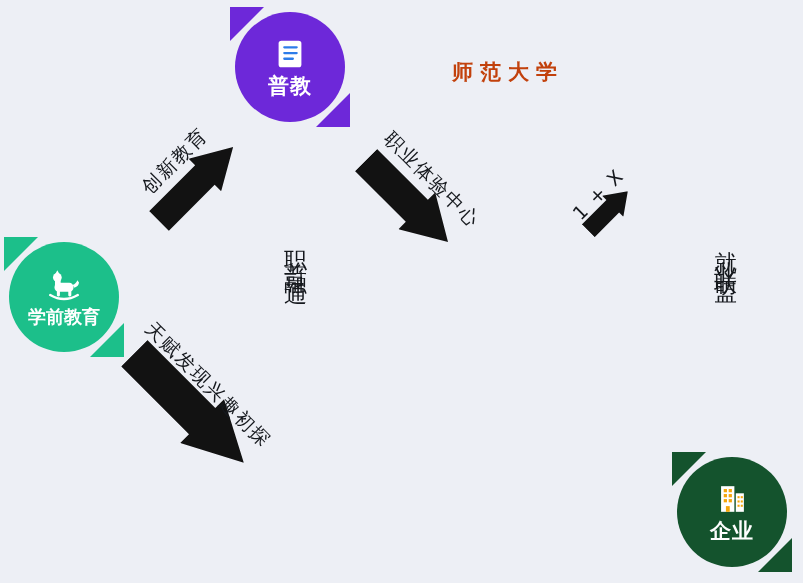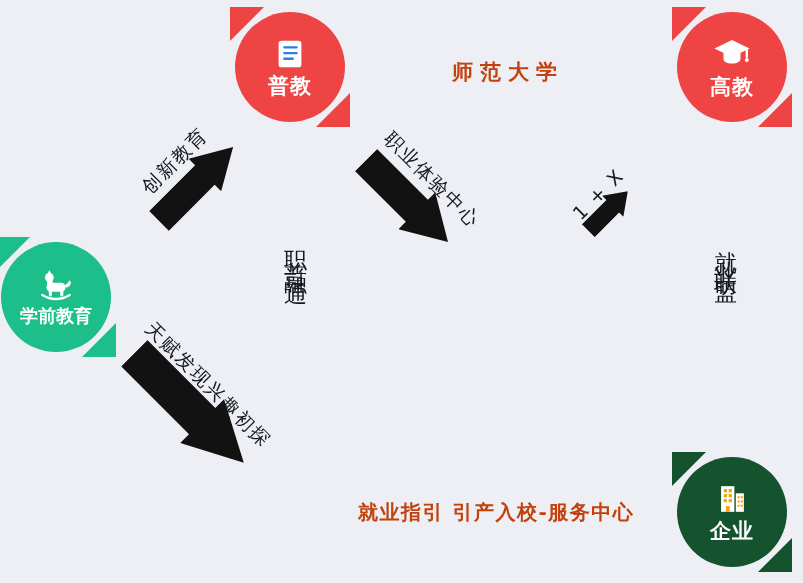--- a/index.html
+++ b/index.html
@@ -12,21 +12,21 @@
   .node{position:absolute;width:110px;height:110px;}
   .node .circle{
     position:relative;z-index:2;width:110px;height:110px;border-radius:50%;
     display:flex;flex-direction:column;align-items:center;justify-content:center;gap:2px;
   }
   .node .nlabel{color:#ffffff;font-size:21px;font-weight:600;letter-spacing:1px;line-height:1.1;}
   .node.small-label .nlabel{font-size:18px;letter-spacing:0;}
   .acc{position:absolute;width:34px;height:34px;z-index:1;}
   .acc.tl{left:-5px;top:-5px;clip-path:polygon(0 0,100% 0,0 100%);}
   .acc.br{right:-5px;bottom:-5px;clip-path:polygon(100% 0,100% 100%,0 100%);}
-  .node.blue .circle,.node.blue .acc{background:#ef4444;}
+  .node.blue .circle,.node.blue .acc{background:#6d28d9;}
   .node.green .circle,.node.green .acc{background:#1cbf8a;}
   .node.orange .circle,.node.orange .acc{background:#14532d;}
   
   .arrow{
     position:absolute;background:#121212;z-index:1;
     clip-path:polygon(0 20%,62% 20%,62% 0,100% 50%,62% 100%,62% 80%,0 80%);
   }
   
   .dlabel{
     position:absolute;color:#15181d;font-size:19px;font-weight:500;
@@ -52,51 +52,37 @@
 
   <div class="dlabel" style="left:175px;top:161px;transform:translate(-50%,-50%) rotate(-45deg);">创新教育</div>
   <div class="dlabel" style="left:432px;top:180px;transform:translate(-50%,-50%) rotate(45deg);">职业体验中心</div>
   <div class="dlabel" style="left:598px;top:194px;transform:translate(-50%,-50%) rotate(-45deg);">1 + X</div>
   <div class="dlabel" style="left:208px;top:385px;transform:translate(-50%,-50%) rotate(45deg);">天赋发现兴趣初探</div>
 
   <div class="vlabel" style="left:284px;top:233px;">职普融通</div>
   <div class="vlabel" style="left:714px;top:233px;">就业联盟</div>
 
   <div class="hlabel title" style="left:452px;top:58px;">师范大学</div>
-  <div class="hlabel bottom" style="left:358px;top:499px;">就业指引 引产入校-服务中心</div>
 
   <div class="node blue" style="left:235px;top:12px;">
     <span class="acc tl"></span>
     <span class="acc br"></span>
     <div class="circle">
       <svg viewBox="0 0 40 40" width="38" height="38">
         <rect x="8" y="6" width="24" height="28" rx="3" fill="#fff"></rect>
         <line x1="14" y1="13" x2="27" y2="13" stroke="#2d7ce9" stroke-width="2.4" stroke-linecap="round"></line>
         <line x1="14" y1="19" x2="27" y2="19" stroke="#2d7ce9" stroke-width="2.4" stroke-linecap="round"></line>
         <line x1="14" y1="25" x2="23" y2="25" stroke="#2d7ce9" stroke-width="2.4" stroke-linecap="round"></line>
       </svg>
       <div class="nlabel">普教</div>
     </div>
   </div>
 
-  <div class="node blue" style="left:677px;top:12px;">
-    <span class="acc tl"></span>
-    <span class="acc br"></span>
-    <div class="circle">
-      <svg viewBox="0 0 40 40" width="40" height="40">
-        <polygon points="20,6 37.5,14.5 20,23 2.5,14.5" fill="#fff"></polygon>
-        <path d="M11.5 18.5 v6.5 c0 2.8 3.8 4.6 8.5 4.6 s8.5 -1.8 8.5 -4.6 v-6.5 l-8.5 4.1 z" fill="#fff"></path>
-        <rect x="33.6" y="14.5" width="2.4" height="9.5" rx="1.2" fill="#fff"></rect>
-        <circle cx="34.8" cy="26" r="2" fill="#fff"></circle>
-      </svg>
-      <div class="nlabel">高教</div>
-    </div>
-  </div>
 
-  <div class="node green small-label" style="left:1px;top:242px;font-family:Liberation Serif, serif;">
+  <div class="node green small-label" style="left:9px;top:242px;">
     <span class="acc tl"></span>
     <span class="acc br"></span>
     <div class="circle">
       <svg viewBox="0 0 40 40" width="38" height="38">
         <g fill="#fff">
           <polygon points="10,9 13,3.5 16,9"></polygon>
           <circle cx="13" cy="11" r="4.6"></circle>
           <rect x="10.5" y="12" width="6" height="10" rx="2"></rect>
           <rect x="10" y="16.5" width="20" height="9.5" rx="4.5"></rect>
           <rect x="12.5" y="24" width="3.2" height="7" rx="1.2"></rect>

